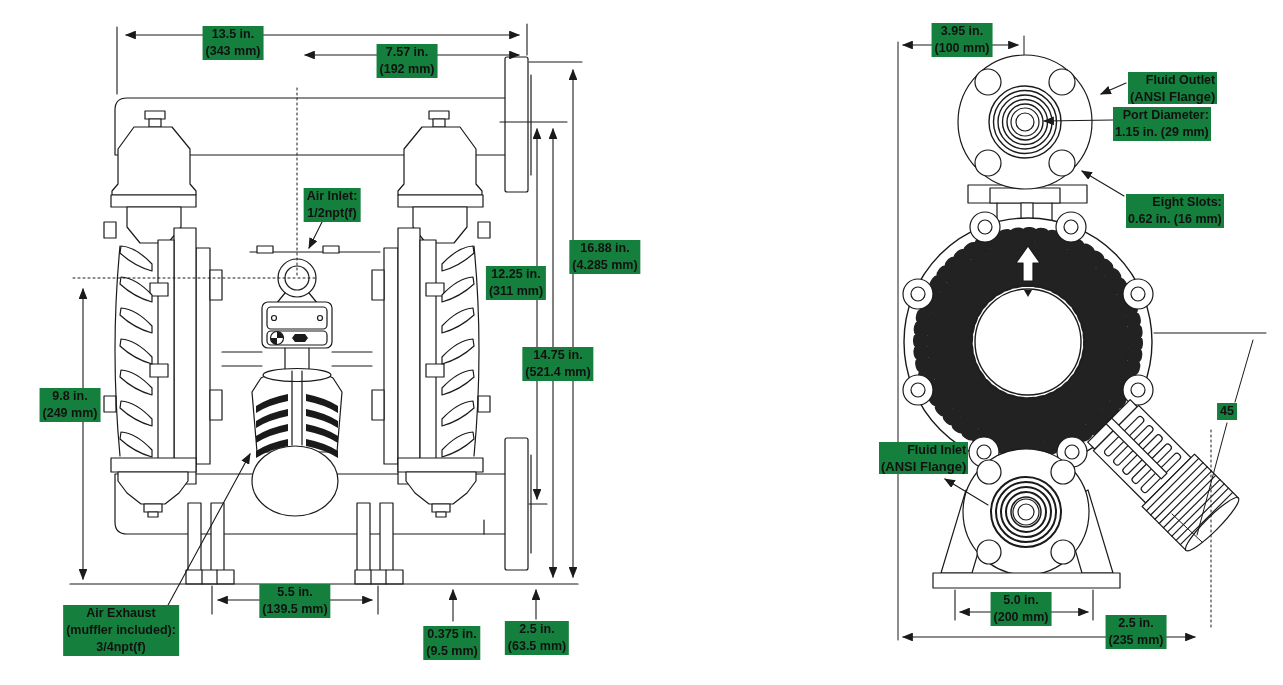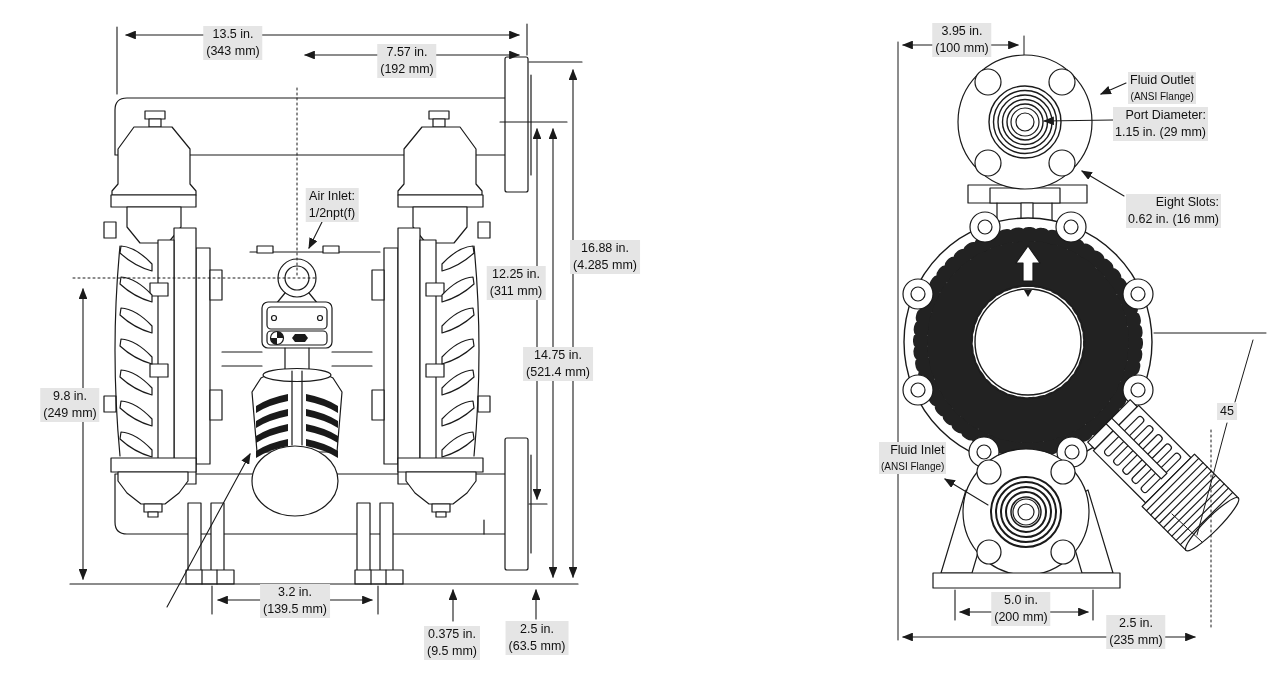--- a/index.html
+++ b/index.html
@@ -1,23 +1,23 @@
 <!DOCTYPE html>
 <html><head>
 <meta charset="utf-8">
 <style>
   html,body{margin:0;padding:0;background:#fff;}
   #canvas{position:relative;width:1283px;height:685px;background:#fff;overflow:hidden;
           font-family:"Liberation Sans",sans-serif;}
   svg{position:absolute;left:0;top:0;}
-  .lbl{position:absolute;font-size:12.5px;font-weight:normal;color:#111;background:#e5e5e5;
+  .lbl{position:absolute;font-size:12.5px;font-weight:bold;color:#111;background:#15803d;
        line-height:17px;text-align:center;white-space:nowrap;transform:translateX(-50%);
        padding:0 3px;}
   .lbl.la{transform:none;text-align:right;padding:0 2px;}
-  .lbl .sm{font-size:10px;line-height:15px;display:block;}
+  .lbl .sm{font-size:13px;line-height:15px;display:block;}
   .lbl span{display:block;}
 </style>
 </head>
 <body>
 
 <div id="canvas">
 
 <svg width="1283" height="685" viewBox="0 0 1283 685">
   <defs>
     <marker id="ah" viewBox="0 0 10 8" refX="9" refY="4" markerWidth="10" markerHeight="8" orient="auto-start-reverse">
@@ -299,22 +299,27 @@
 </div>
 <div class="lbl" style="left:558px;top:347px">
   <span>14.75 in.</span>
   <span>(521.4 mm)</span>
 </div>
 <div class="lbl" style="left:70px;top:388px">
   <span>9.8 in.</span>
   <span>(249 mm)</span>
 </div>
 <div class="lbl" style="left:295px;top:584px">
-  <span>3.2 in.</span>
+  <span>5.5 in.</span>
   <span>(139.5 mm)</span>
+</div>
+<div class="lbl" style="left:121px;top:605px">
+  <span>Air Exhaust</span>
+  <span>(muffler included):</span>
+  <span>3/4npt(f)</span>
 </div>
 <div class="lbl" style="left:452px;top:626px">
   <span>0.375 in.</span>
   <span>(9.5 mm)</span>
 </div>
 <div class="lbl" style="left:537px;top:621px">
   <span>2.5 in.</span>
   <span>(63.5 mm)</span>
 </div>
 

